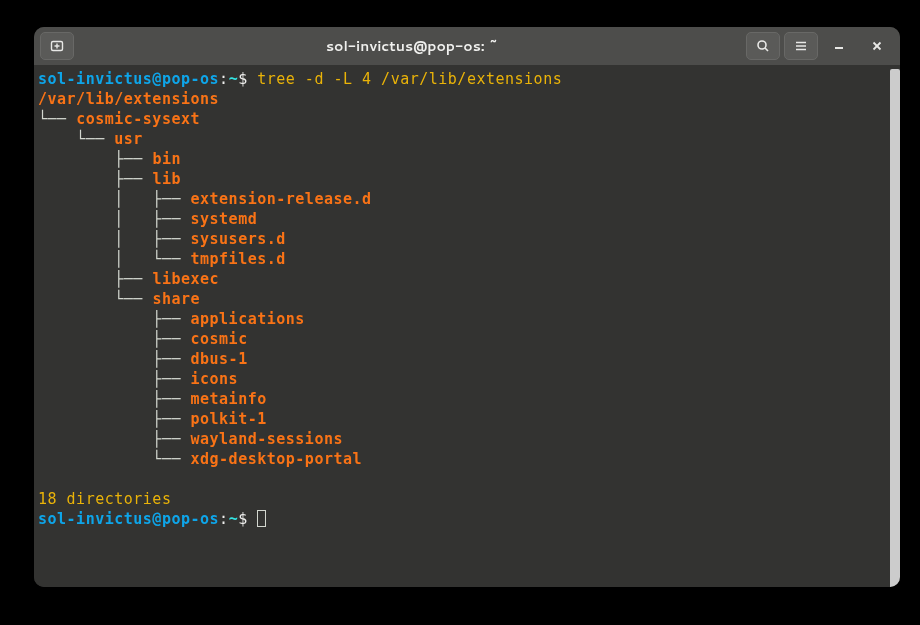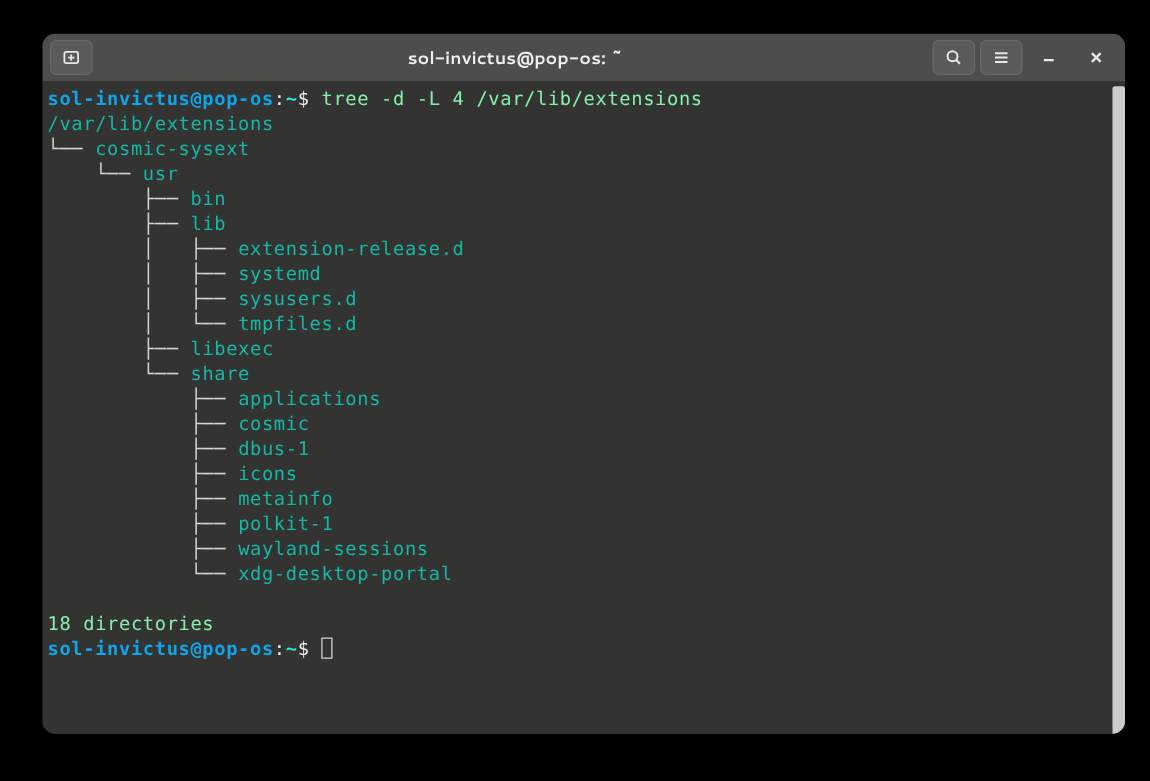--- a/index.html
+++ b/index.html
@@ -98,23 +98,23 @@
     }
     .scrollbar {
       width: 10px;
       background: #cccccc;
       margin-left: 2px;
       border-radius: 2px;
       height: 522px;
     }
     .c-green { color: #0ea5e9; font-weight: bold; }
     .c-blue { color: #34e2e2; font-weight: bold; }
-    .c-dirblue { color: #14b8a6; font-weight: normal; }
+    .c-dirblue { color: #f97316; font-weight: bold; }
     .c-white { color: #eeeeec; }
-    .c-gray { color: #86efac; }
+    .c-gray { color: #eab308; }
     .tree-pipe { color: #d3d7cf; font-weight: normal; }
     .cursor {
       display: inline-block;
       width: 9px;
       height: 17px;
       border: 1px solid #d3d7cf;
       vertical-align: text-bottom;
       margin-bottom: 1px;
     }
     .line {

